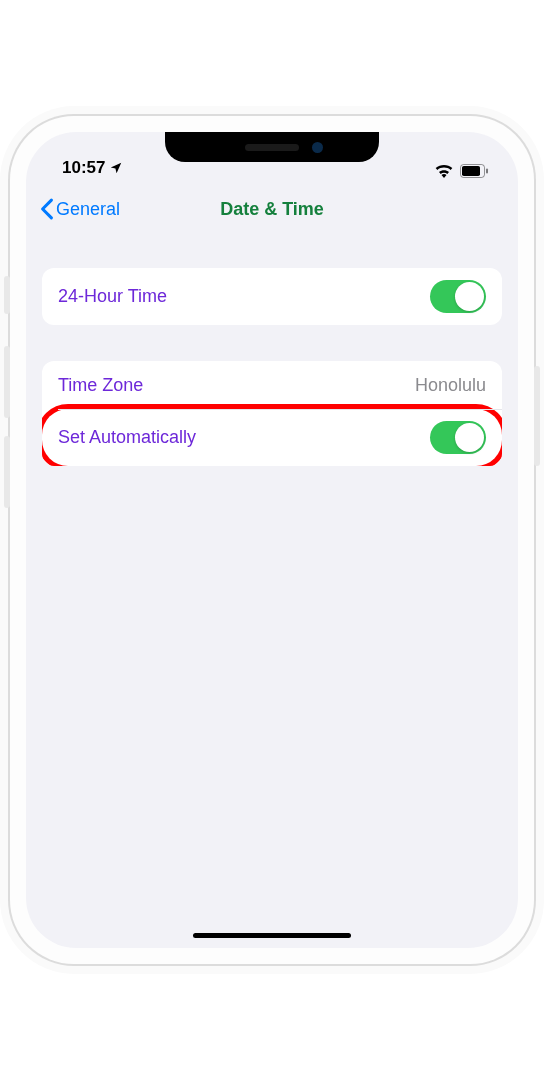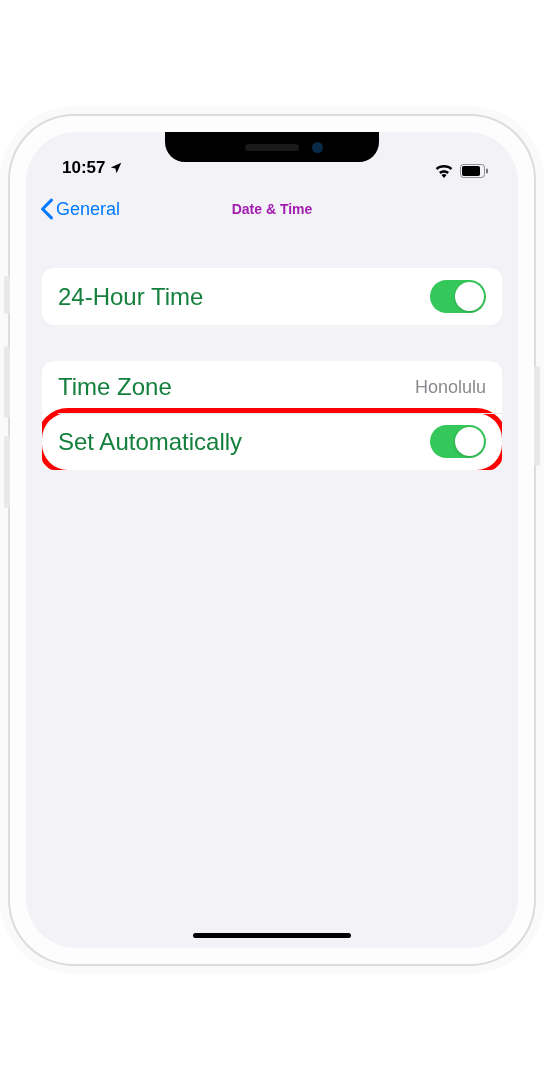--- a/index.html
+++ b/index.html
@@ -85,23 +85,23 @@
       gap: 2px;
       color: #007aff;
       font-size: 18px;
       cursor: pointer;
     }
     .chevron-left { display: inline-flex; }
     .nav-title {
       position: absolute;
       left: 50%;
       transform: translateX(-50%);
-      font-size: 14px;
+      font-size: 18px;
       font-weight: 600;
-      color: #a21caf;
+      color: #15803d;
     }
 
     .content { padding: 28px 16px 0 16px; }
     .group {
       background: #fff;
       border-radius: 12px;
       overflow: hidden;
     }
     .group.spaced { margin-top: 36px; }
     .row {
@@ -114,21 +114,21 @@
     }
     .row + .row::before {
       content: "";
       position: absolute;
       top: 0;
       left: 16px;
       right: 0;
       height: 1px;
       background: #e5e5ea;
     }
-    .row-label { font-size: 24px; color: #15803d; }
+    .row-label { font-size: 18px; color: #6d28d9; }
     .row-value { font-size: 18px; color: #8a8a8e; }
 
     .toggle {
       width: 56px;
       height: 33px;
       background: #34c759;
       border-radius: 17px;
       position: relative;
       cursor: pointer;
     }

